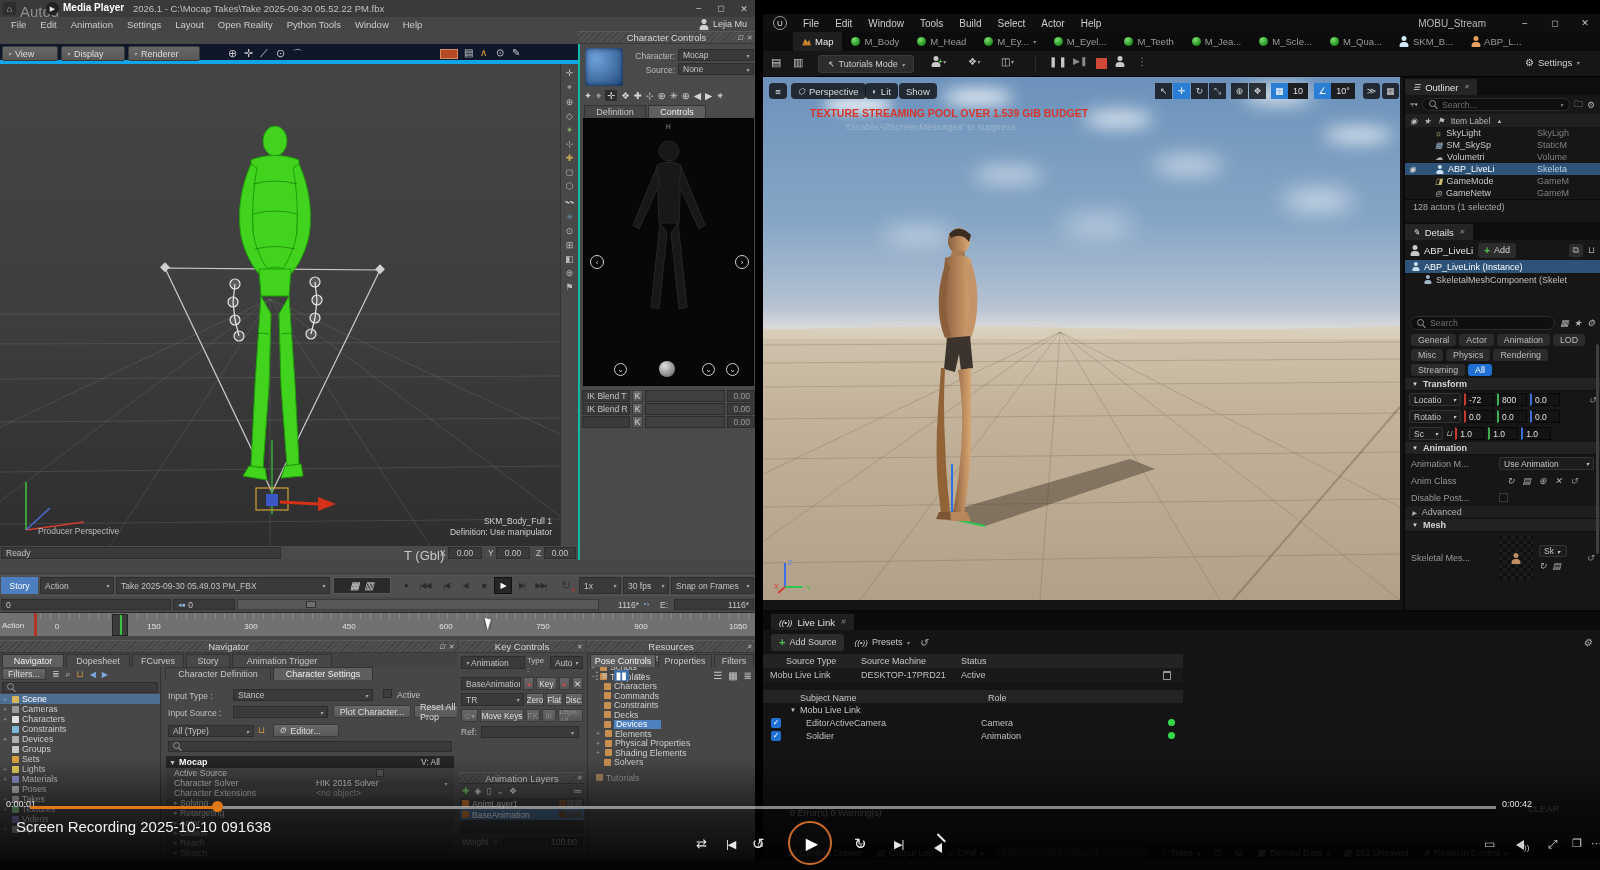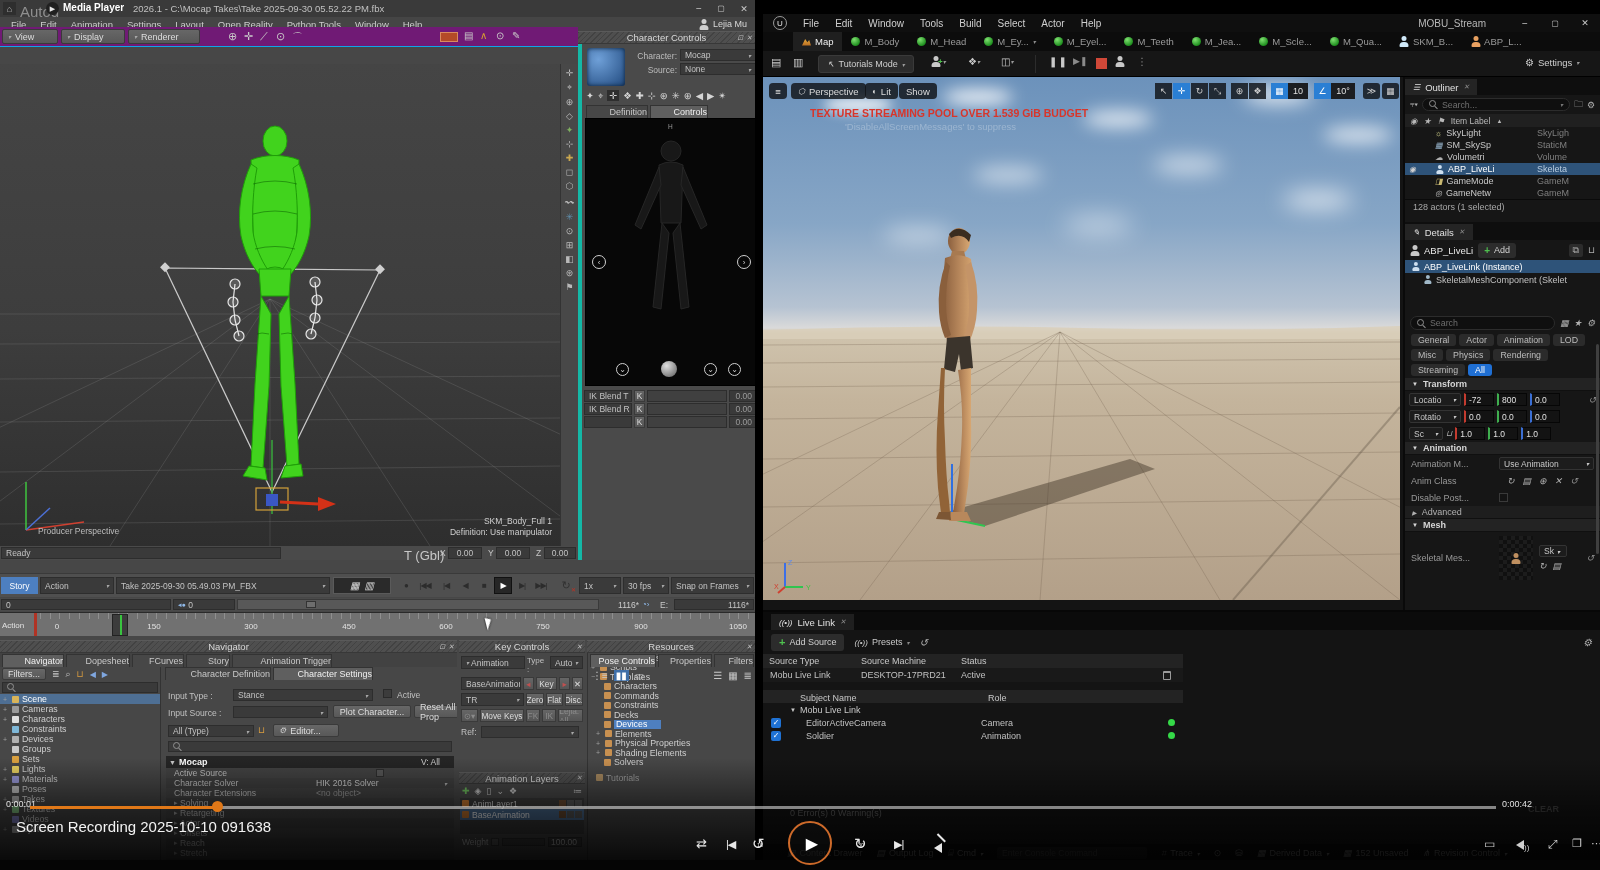--- a/index.html
+++ b/index.html
@@ -5,21 +5,21 @@
 *{margin:0;padding:0;box-sizing:border-box}
 html,body{width:1600px;height:870px;background:#000;font-family:"Liberation Sans",sans-serif;overflow:hidden;position:relative;color:#ccc}
 .a{position:absolute}
 
 #mb{left:0;top:0;width:755px;height:862px;background:#474747;overflow:hidden}
 .h{background:#4f4f4f;background-image:repeating-linear-gradient(135deg,rgba(0,0,0,.16) 0 1px,transparent 1px 4px);color:#d8d8d8;font-size:9.5px;display:flex;align-items:center;justify-content:center;border-top:1px solid #5a5a5a;border-bottom:1px solid #383838}
 .h .hic{position:absolute;right:3px;display:flex;gap:3px;font-size:7px;color:#bbb}
 .mbtn{background:linear-gradient(#676767,#585858);border:1px solid #3a3a3a;border-radius:2px;color:#ddd;font-size:9px;display:inline-flex;align-items:center;padding:0 5px;gap:4px}
 .fld{background:#3a3a3a;border:1px solid #2d2d2d;color:#c3c3c3;font-size:8.5px;display:flex;align-items:center;padding:0 4px;overflow:hidden;white-space:nowrap}
 .car{margin-left:auto;font-size:6px;color:#a8a8a8}
-.mtab{background:#474747;border:1px solid #333;border-bottom:none;color:#c8c8c8;font-size:9px;display:inline-flex;align-items:center;justify-content:flex-end;overflow:hidden;white-space:nowrap}
+.mtab{background:#474747;border:1px solid #333;border-bottom:none;color:#c8c8c8;font-size:9px;display:inline-flex;align-items:center;justify-content:center;overflow:hidden;white-space:nowrap}
 .mtab.on{background:#5f5f5f;color:#f0f0f0}
 .nrow{display:flex;align-items:center;gap:3px;font-size:8.8px;color:#cfcfcf;padding-left:3px;white-space:nowrap;overflow:hidden}
 .nrow.on{background:#4e6f94;color:#fff}
 .pm{font-style:normal;font-size:7px;color:#9f9f9f;width:6px}
 .ni{width:7px;height:7px;border-radius:1px;display:inline-block}
 .prow{display:flex;align-items:center;font-size:8.6px;color:#c2c2c2;padding-left:8px;white-space:nowrap;overflow:hidden}
 .prow:nth-child(odd){background:#434343}
 .tbt{width:18px;height:17px;display:inline-flex;align-items:center;justify-content:center;color:#2c2c2c;font-size:8px;letter-spacing:-1px}
 .tbt.on{background:#262626;color:#fff;border:1px solid #111}
 .mag{display:inline-block;width:9px;height:9px;position:relative;flex:none}
@@ -84,21 +84,21 @@
     <span style="padding:0 7px;font-size:9.5px">Open Reality</span>
     <span style="padding:0 7px;font-size:9.5px">Python Tools</span>
     <span style="padding:0 7px;font-size:9.5px">Window</span>
     <span style="padding:0 7px;font-size:9.5px">Help</span>
     <span style="margin-left:auto;margin-right:8px;display:flex;gap:4px;align-items:center;font-size:9px;color:#d8d8d8">
         <i class="person" style="color:#cfcfcf"></i>
         <span>Lejia Mu</span>
       </span>
   </div>
 
-  <div class="a" style="left:0;top:27px;width:578px;height:20px;background:#701a75;border-bottom:1px solid #0ea5e9">
+  <div class="a" style="left:0;top:44px;width:578px;height:20px;background:#0f172a;border-bottom:4px solid #0ea5e9">
     <span class="a mbtn" style="left:2px;top:2px;width:56px;height:15px">
         <i class="car" style="margin:0">▾</i>
         <span>View</span>
       </span>
     <span class="a mbtn" style="left:61px;top:2px;width:64px;height:15px">
         <i class="car" style="margin:0">▾</i>
         <span>Display</span>
       </span>
     <span class="a mbtn" style="left:128px;top:2px;width:72px;height:15px">
         <i class="car" style="margin:0">▾</i>
@@ -209,21 +209,21 @@
       <span>⚑</span>
   </div>
 
   <div class="a h" style="left:578px;top:31px;width:177px;height:13px">
     <span>Character Controls</span>
     <span class="hic">
         <i>⊡</i>
         <i>✕</i>
       </span>
   </div>
-  <div class="a" style="left:578px;top:44px;width:177px;height:516px;background:#4a4a4a;border-left:4px solid #14b8a6">
+  <div class="a" style="left:578px;top:44px;width:177px;height:516px;background:#4a4a4a;border-left:2px solid #14b8a6">
     <span class="a" style="left:5px;top:4px;width:38px;height:38px;border-radius:3px;background:radial-gradient(circle at 30% 30%,#6fa0d8,#20497e);box-shadow:inset 0 0 4px #0a2038"></span>
     <span class="a" style="left:47px;top:7px;width:48px;text-align:right;font-size:8.5px;color:#bdbdbd">Character:</span>
     <span class="a fld" style="left:98px;top:5px;width:76px;height:12px">
         <span>Mocap</span>
         <i class="car">▾</i>
       </span>
     <span class="a" style="left:47px;top:21px;width:48px;text-align:right;font-size:8.5px;color:#bdbdbd">Source:</span>
     <span class="a fld" style="left:98px;top:19px;width:76px;height:12px">
         <span>None</span>
         <i class="car">▾</i>
@@ -1116,21 +1116,21 @@
         </span>
       <span style="display:inline-flex;align-items:center;gap:4px;font-size:9px;color:#c8c8c8">
           <i style="font-size:8px">((•))</i>
           <span>Presets</span>
           <i style="font-size:6px;color:#8a8a8a">▾</i>
         </span>
       <i style="font-size:10px;color:#b0b0b0">↺</i>
       <i style="margin-left:auto;font-size:10px;color:#b0b0b0">⚙</i>
     </div>
     <div style="width:420px;height:14px;background:#232323;display:flex;align-items:center;font-size:9px;color:#c8c8c8">
-      <span style="width:98px;padding-left:6px">Source Type</span>
+      <span style="width:98px;padding-left:23px">Source Type</span>
       <span style="width:100px">Source Machine</span>
       <span>Status</span>
     </div>
     <div style="width:420px;height:14px;background:#191919;display:flex;align-items:center;font-size:9px;color:#c0c0c0;position:relative">
       <span style="width:98px;padding-left:7px">Mobu Live Link</span>
       <span style="width:100px">DESKTOP-17PRD21</span>
       <span>Active</span>
       <span class="trash" style="position:absolute;right:12px"></span>
     </div>
     <div style="height:8px"></div>

